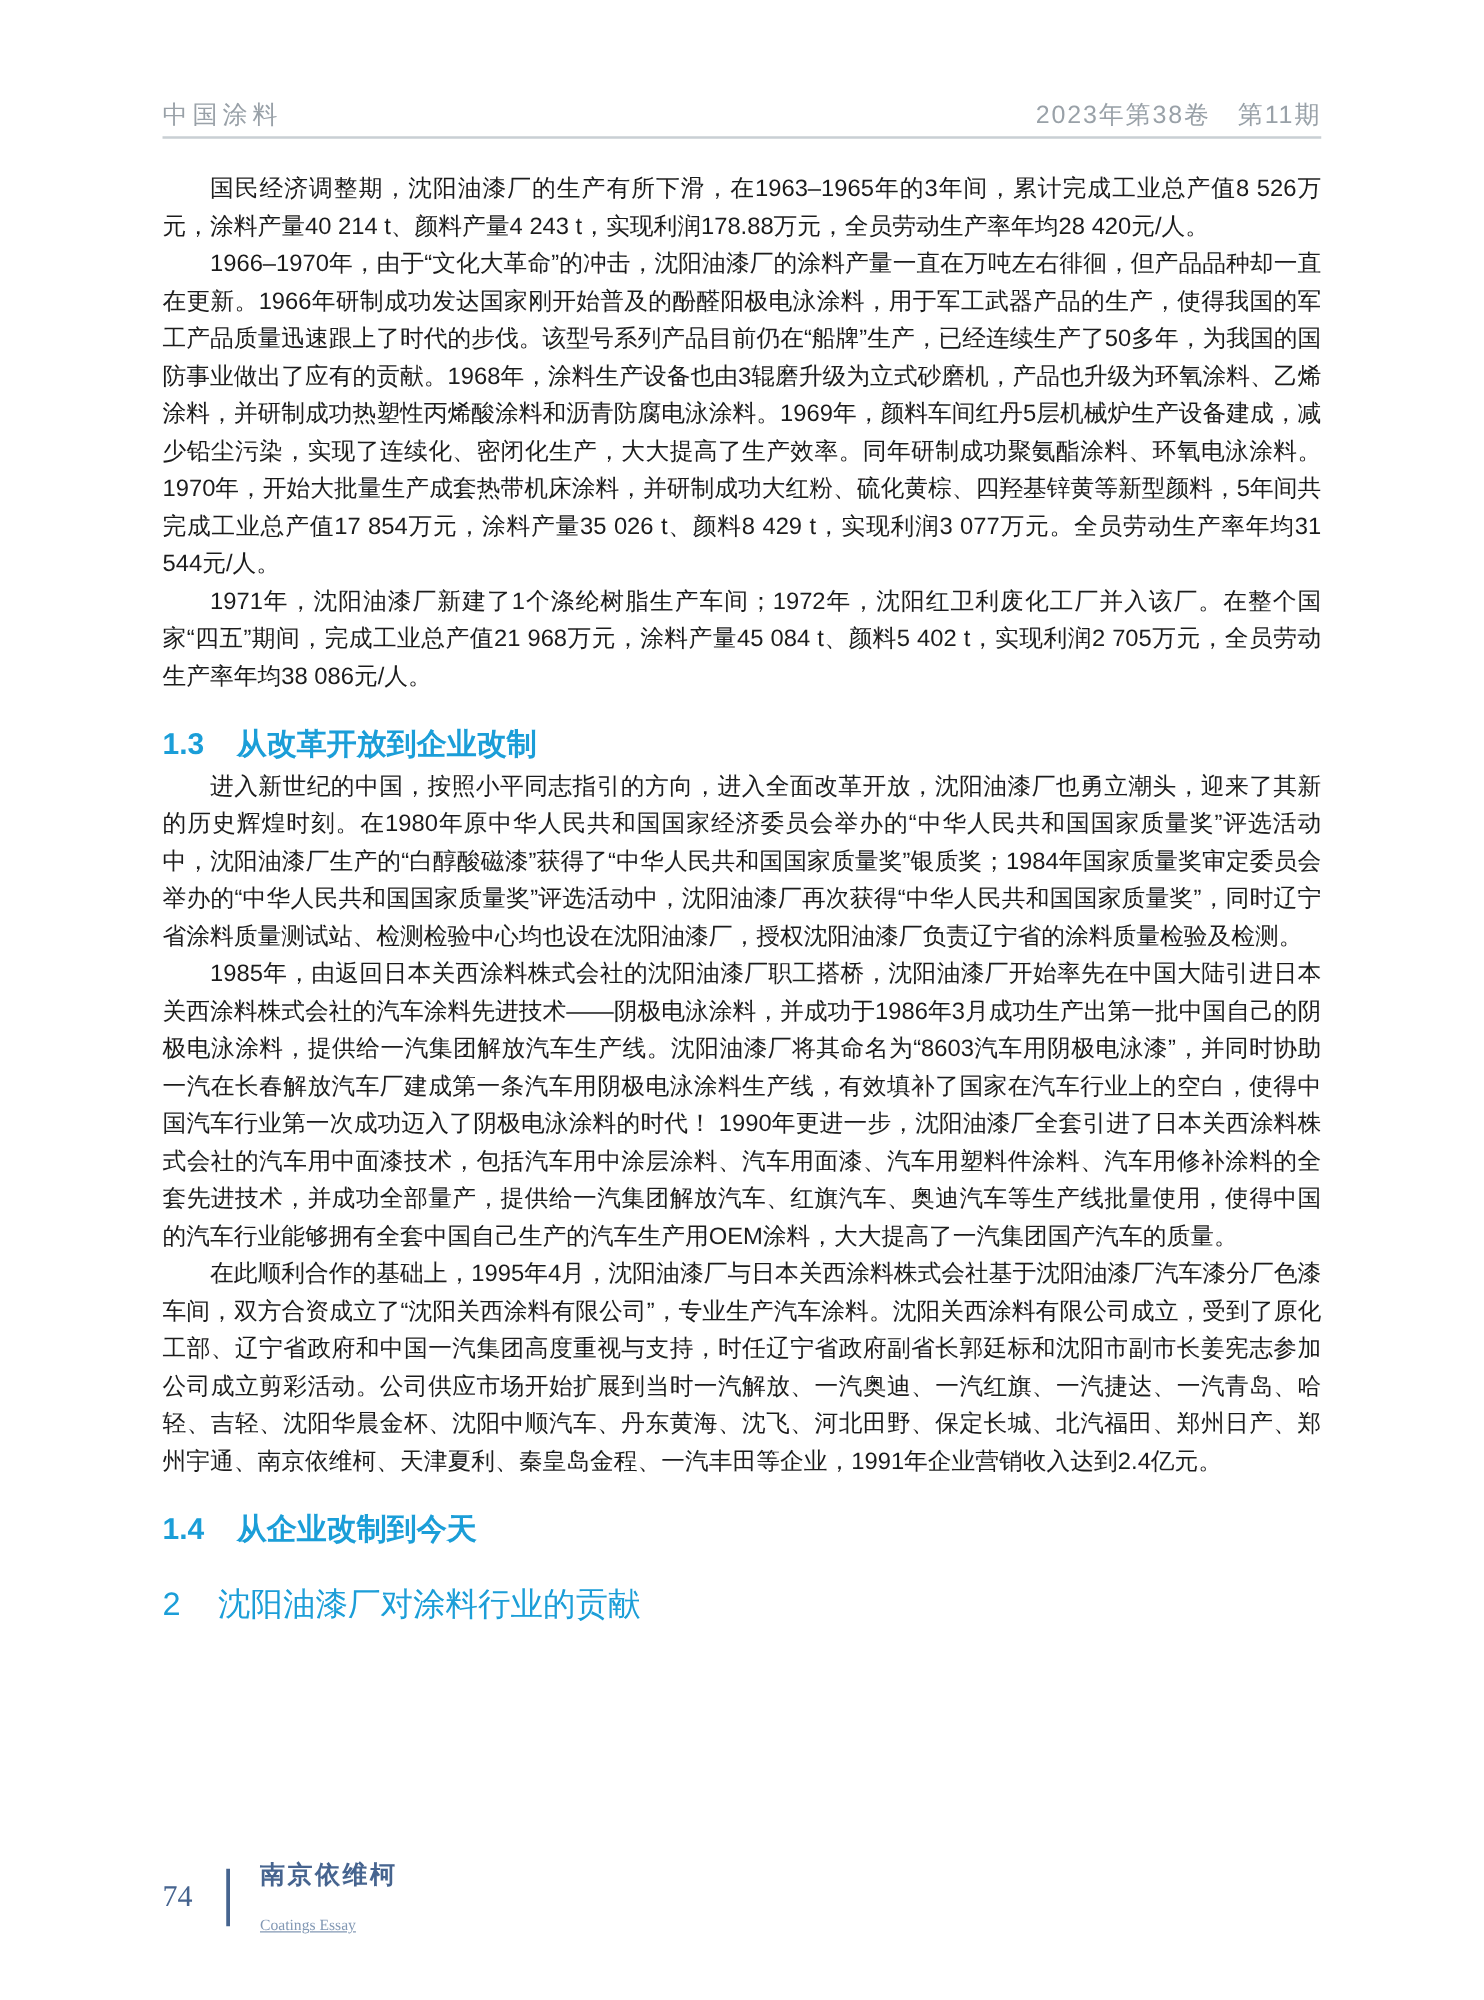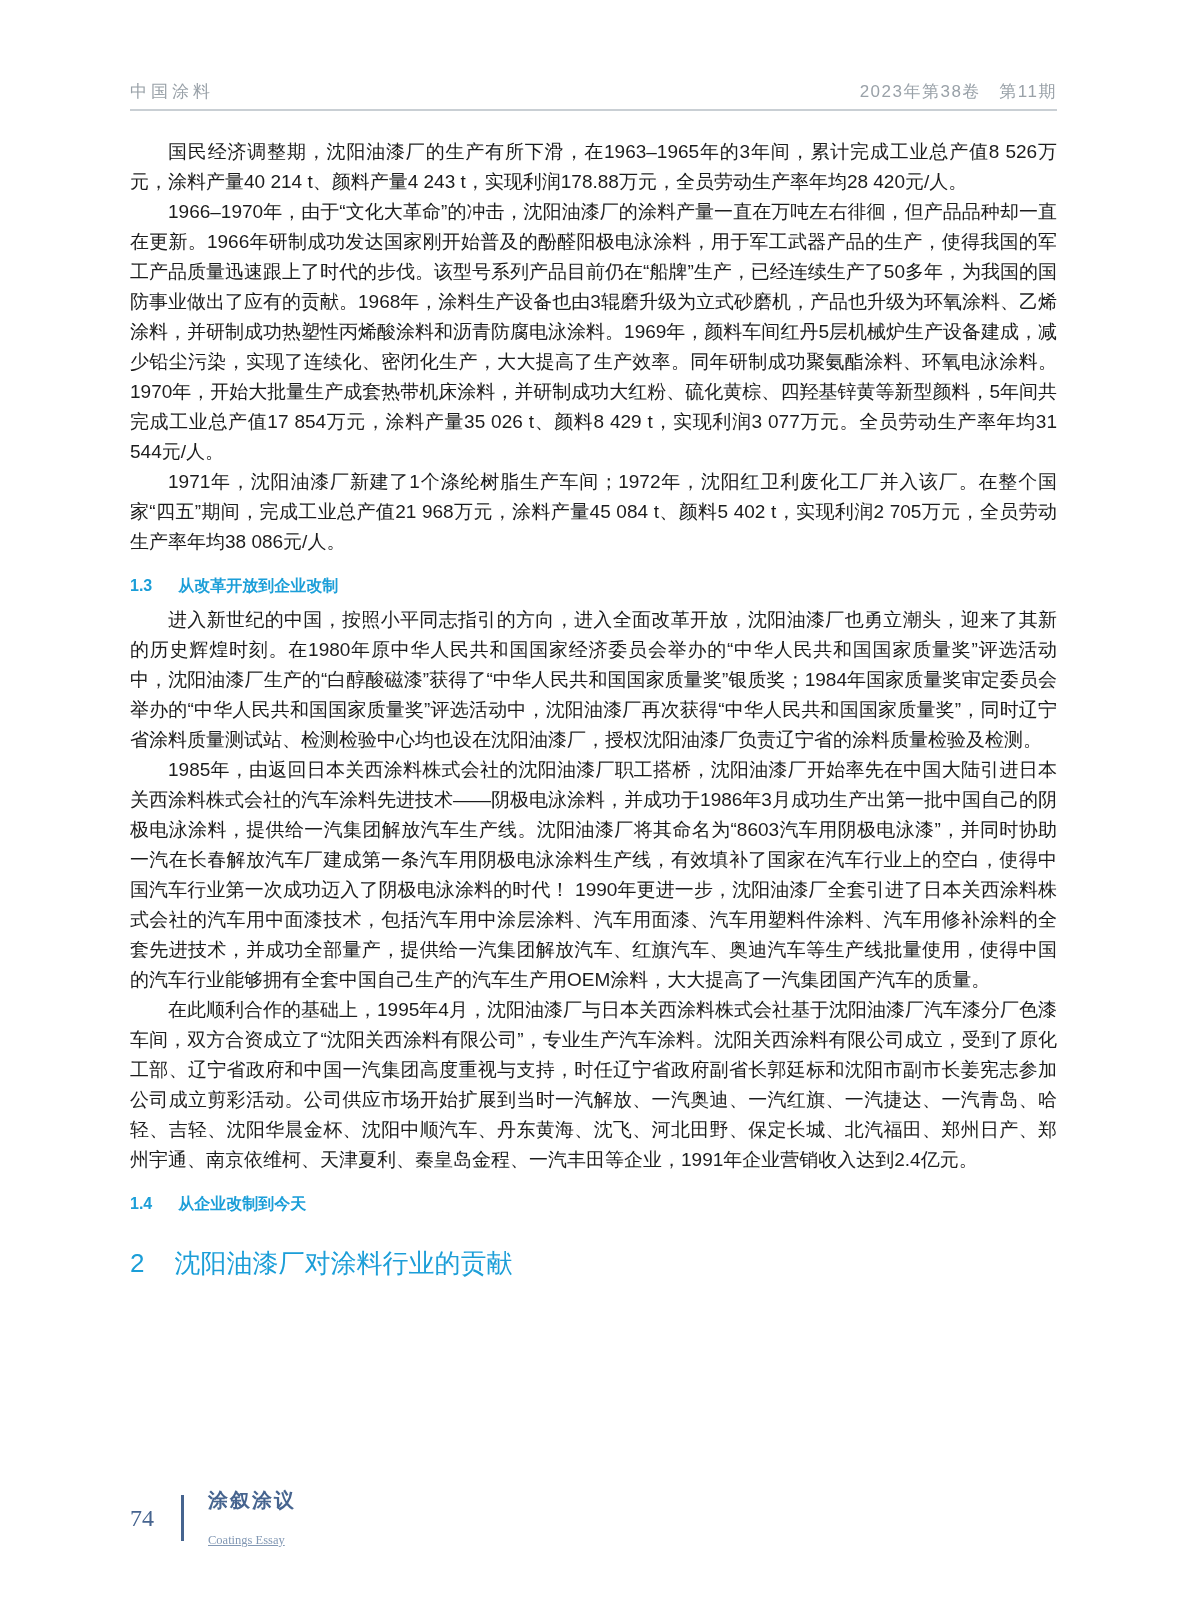--- a/index.html
+++ b/index.html
@@ -15,21 +15,21 @@
     overflow: hidden;
     padding: 82px 130px 0 130px;
   }
 
   
   .running-head {
     display: flex;
     justify-content: space-between;
     align-items: flex-end;
     color: var(--header-gray, #99a1a8);
-    font-size: 17px;
+    font-size: 20px;
     line-height: 20px;
     text-align: center;
   }
   .running-head .journal { letter-spacing: 4px; }
   .running-head .issue   { letter-spacing: 1.5px; }
   .head-rule {
     border: none;
     border-top: 2px solid #c9cfd4;
     margin-top: 7px;
   }
@@ -40,24 +40,24 @@
     color: #1c1c1c;
     font-size: 19px;
     line-height: 30px;
     text-align: justify;
   }
   .para { text-indent: 2em; }
   .para.no-indent { text-indent: 0; }
 
   .h-sub {
     color: var(--accent, #1b9ed8);
-    font-size: 16px;
+    font-size: 24px;
     font-weight: bold;
     line-height: 32px;
-    margin: 13px 0 3px 0;
+    margin: 23px 0 3px 0;
     text-align: left;
     text-indent: 0;
   }
   .h-sub .h-num { margin-right: 26px; }
 
   .h-main {
     color: var(--accent, #1b9ed8);
     font-size: 26px;
     font-weight: normal;
     line-height: 38px;
@@ -126,18 +126,18 @@
       <p class="para">1985年，由返回日本关西涂料株式会社的沈阳油漆厂职工搭桥，沈阳油漆厂开始率先在中国大陆引进日本关西涂料株式会社的汽车涂料先进技术——阴极电泳涂料，并成功于1986年3月成功生产出第一批中国自己的阴极电泳涂料，提供给一汽集团解放汽车生产线。沈阳油漆厂将其命名为“8603汽车用阴极电泳漆”，并同时协助一汽在长春解放汽车厂建成第一条汽车用阴极电泳涂料生产线，有效填补了国家在汽车行业上的空白，使得中国汽车行业第一次成功迈入了阴极电泳涂料的时代！ 1990年更进一步，沈阳油漆厂全套引进了日本关西涂料株式会社的汽车用中面漆技术，包括汽车用中涂层涂料、汽车用面漆、汽车用塑料件涂料、汽车用修补涂料的全套先进技术，并成功全部量产，提供给一汽集团解放汽车、红旗汽车、奥迪汽车等生产线批量使用，使得中国的汽车行业能够拥有全套中国自己生产的汽车生产用OEM涂料，大大提高了一汽集团国产汽车的质量。</p>
       <p class="para">在此顺利合作的基础上，1995年4月，沈阳油漆厂与日本关西涂料株式会社基于沈阳油漆厂汽车漆分厂色漆车间，双方合资成立了“沈阳关西涂料有限公司”，专业生产汽车涂料。沈阳关西涂料有限公司成立，受到了原化工部、辽宁省政府和中国一汽集团高度重视与支持，时任辽宁省政府副省长郭廷标和沈阳市副市长姜宪志参加公司成立剪彩活动。公司供应市场开始扩展到当时一汽解放、一汽奥迪、一汽红旗、一汽捷达、一汽青岛、哈轻、吉轻、沈阳华晨金杯、沈阳中顺汽车、丹东黄海、沈飞、河北田野、保定长城、北汽福田、郑州日产、郑州宇通、南京依维柯、天津夏利、秦皇岛金程、一汽丰田等企业，1991年企业营销收入达到2.4亿元。</p>
       <h2 class="h-sub"><span class="h-num">1.4</span><span class="h-title">从企业改制到今天</span></h2>
       <h2 class="h-main"><span class="h-num">2</span><span class="h-title">沈阳油漆厂对涂料行业的贡献</span></h2>
     </div>
 
   <div class="page-footer">
     <span class="page-num">74</span>
     <span class="footer-divider"></span>
     <span class="footer-col">
-      <span class="footer-cn">涂叙涂议</span>
+      <span class="footer-cn">南京依维柯</span>
       <span class="footer-en">Coatings Essay</span>
     </span>
   </div>
 
 </div>
 
 </body></html>

